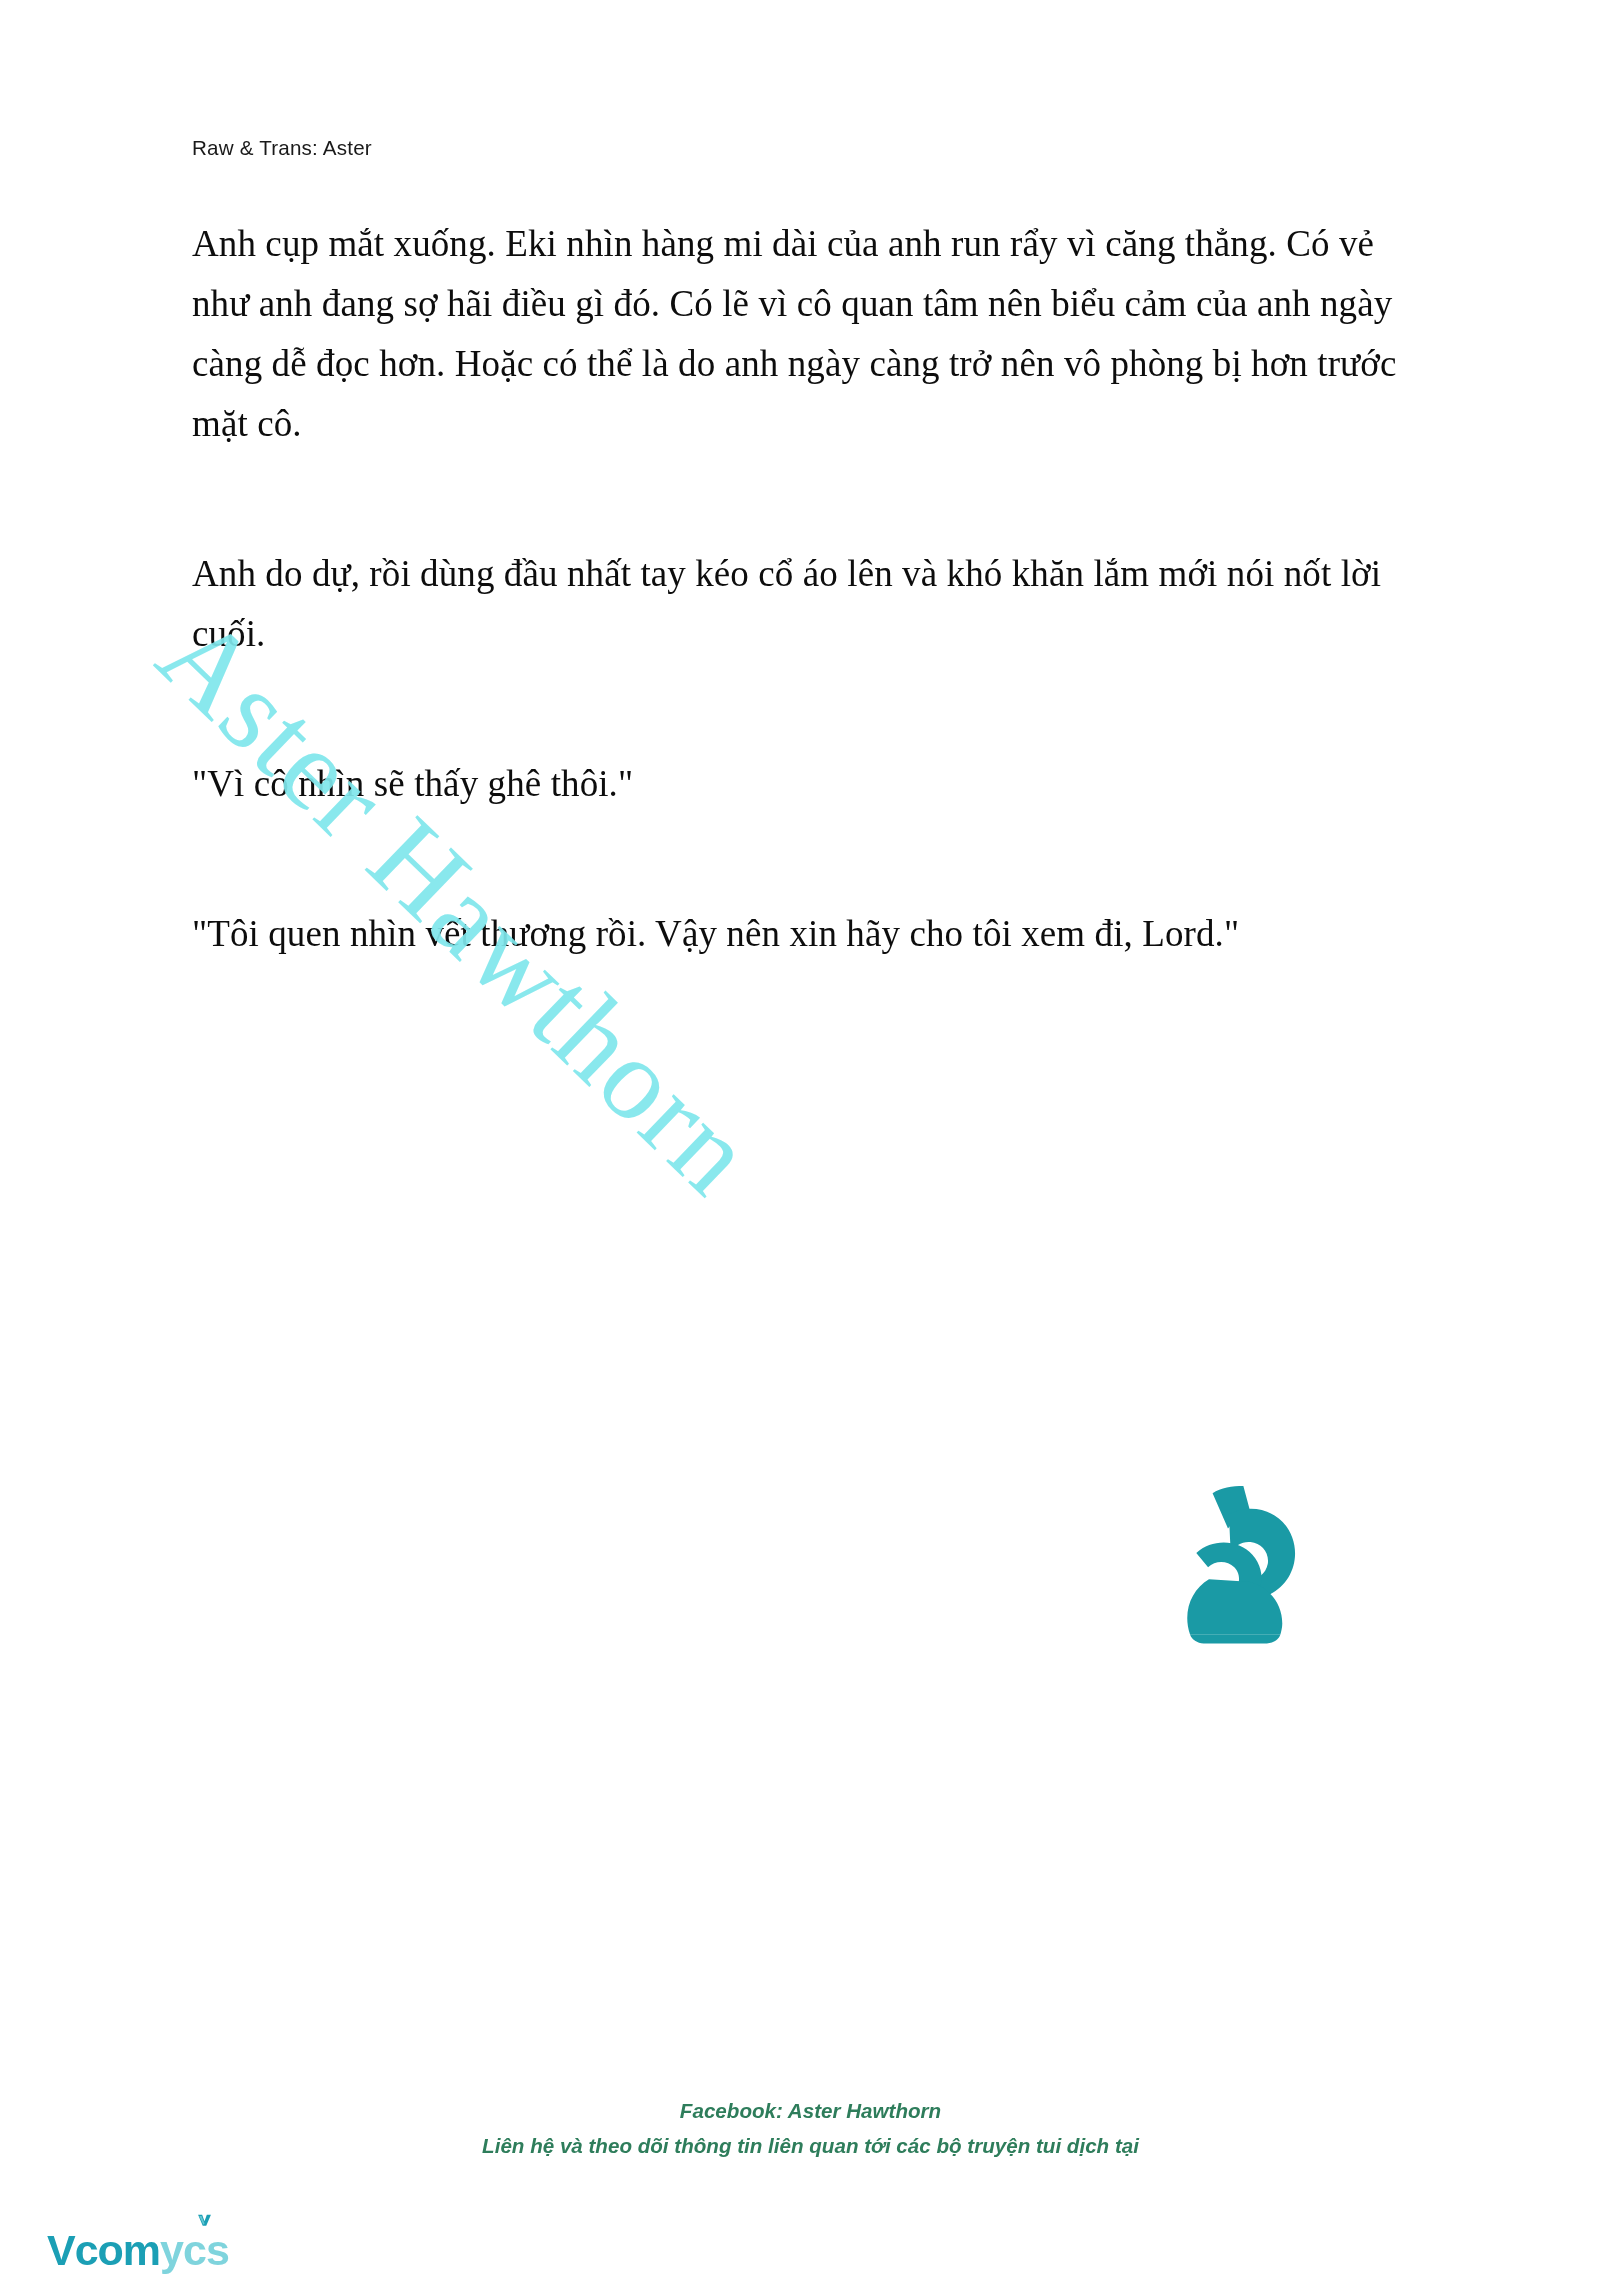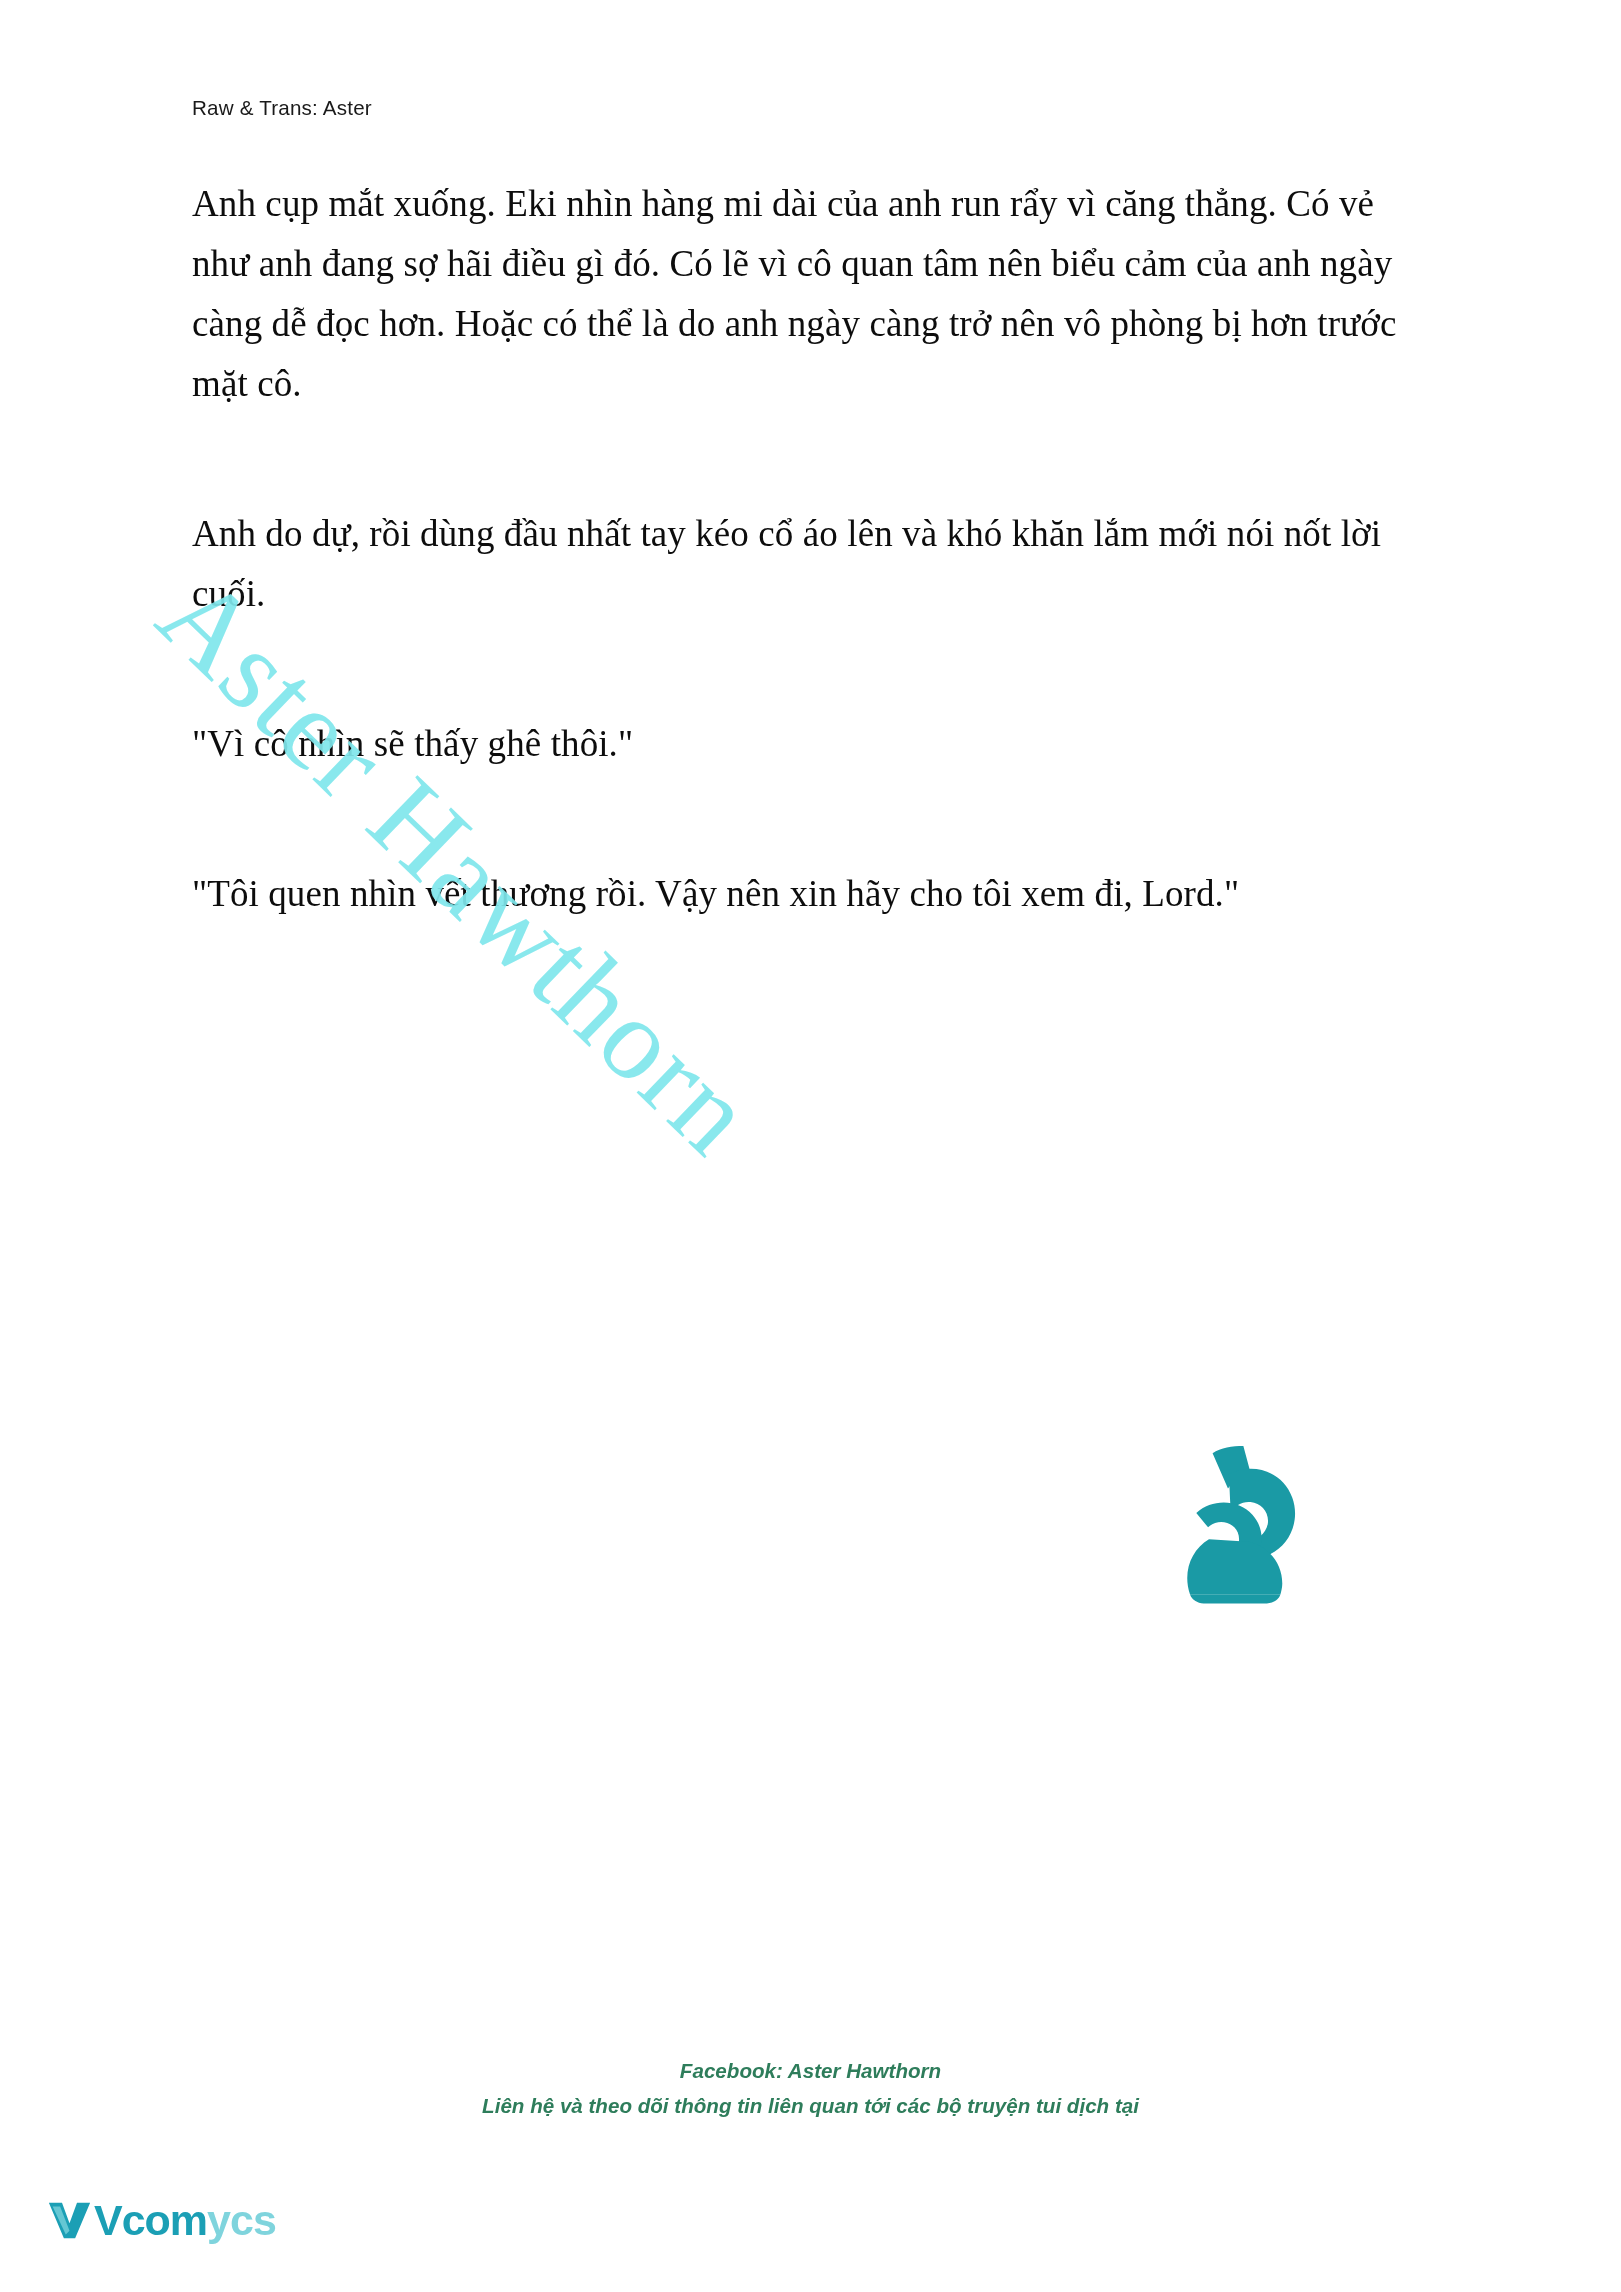--- a/index.html
+++ b/index.html
@@ -13,20 +13,21 @@
     position: relative;
     overflow: hidden;
     font-family: "Liberation Serif", serif;
     color: #111111;
   }
 
   .page {
     position: absolute;
     inset: 0;
     background: #ffffff;
+    margin-top: 40px;
   }
 
   
   .header {
     position: absolute;
     top: 96px;
     left: 192px;
     font-family: "Liberation Sans", sans-serif;
     font-size: 20.6px;
     letter-spacing: 0.2px;
@@ -90,24 +91,25 @@
     color: #2e7d5b;
     font-size: 20.6px;
     line-height: 1.72;
   }
   .footer div { padding: 0 59px; }
 
   
   .brand {
     position: absolute;
     left: 47px;
-    bottom: 39px;
+    bottom: 23px;
     display: flex;
-    align-items: flex-start;
+    align-items: flex-end;
     height: 57px;
+    flex-direction: column;
   }
   .brand-v {
     width: 45px;
     height: 45px;
     margin-right: 2px;
   }
   .brand-text {
     font-family: "Liberation Sans", sans-serif;
     font-weight: bold;
     font-size: 43px;

